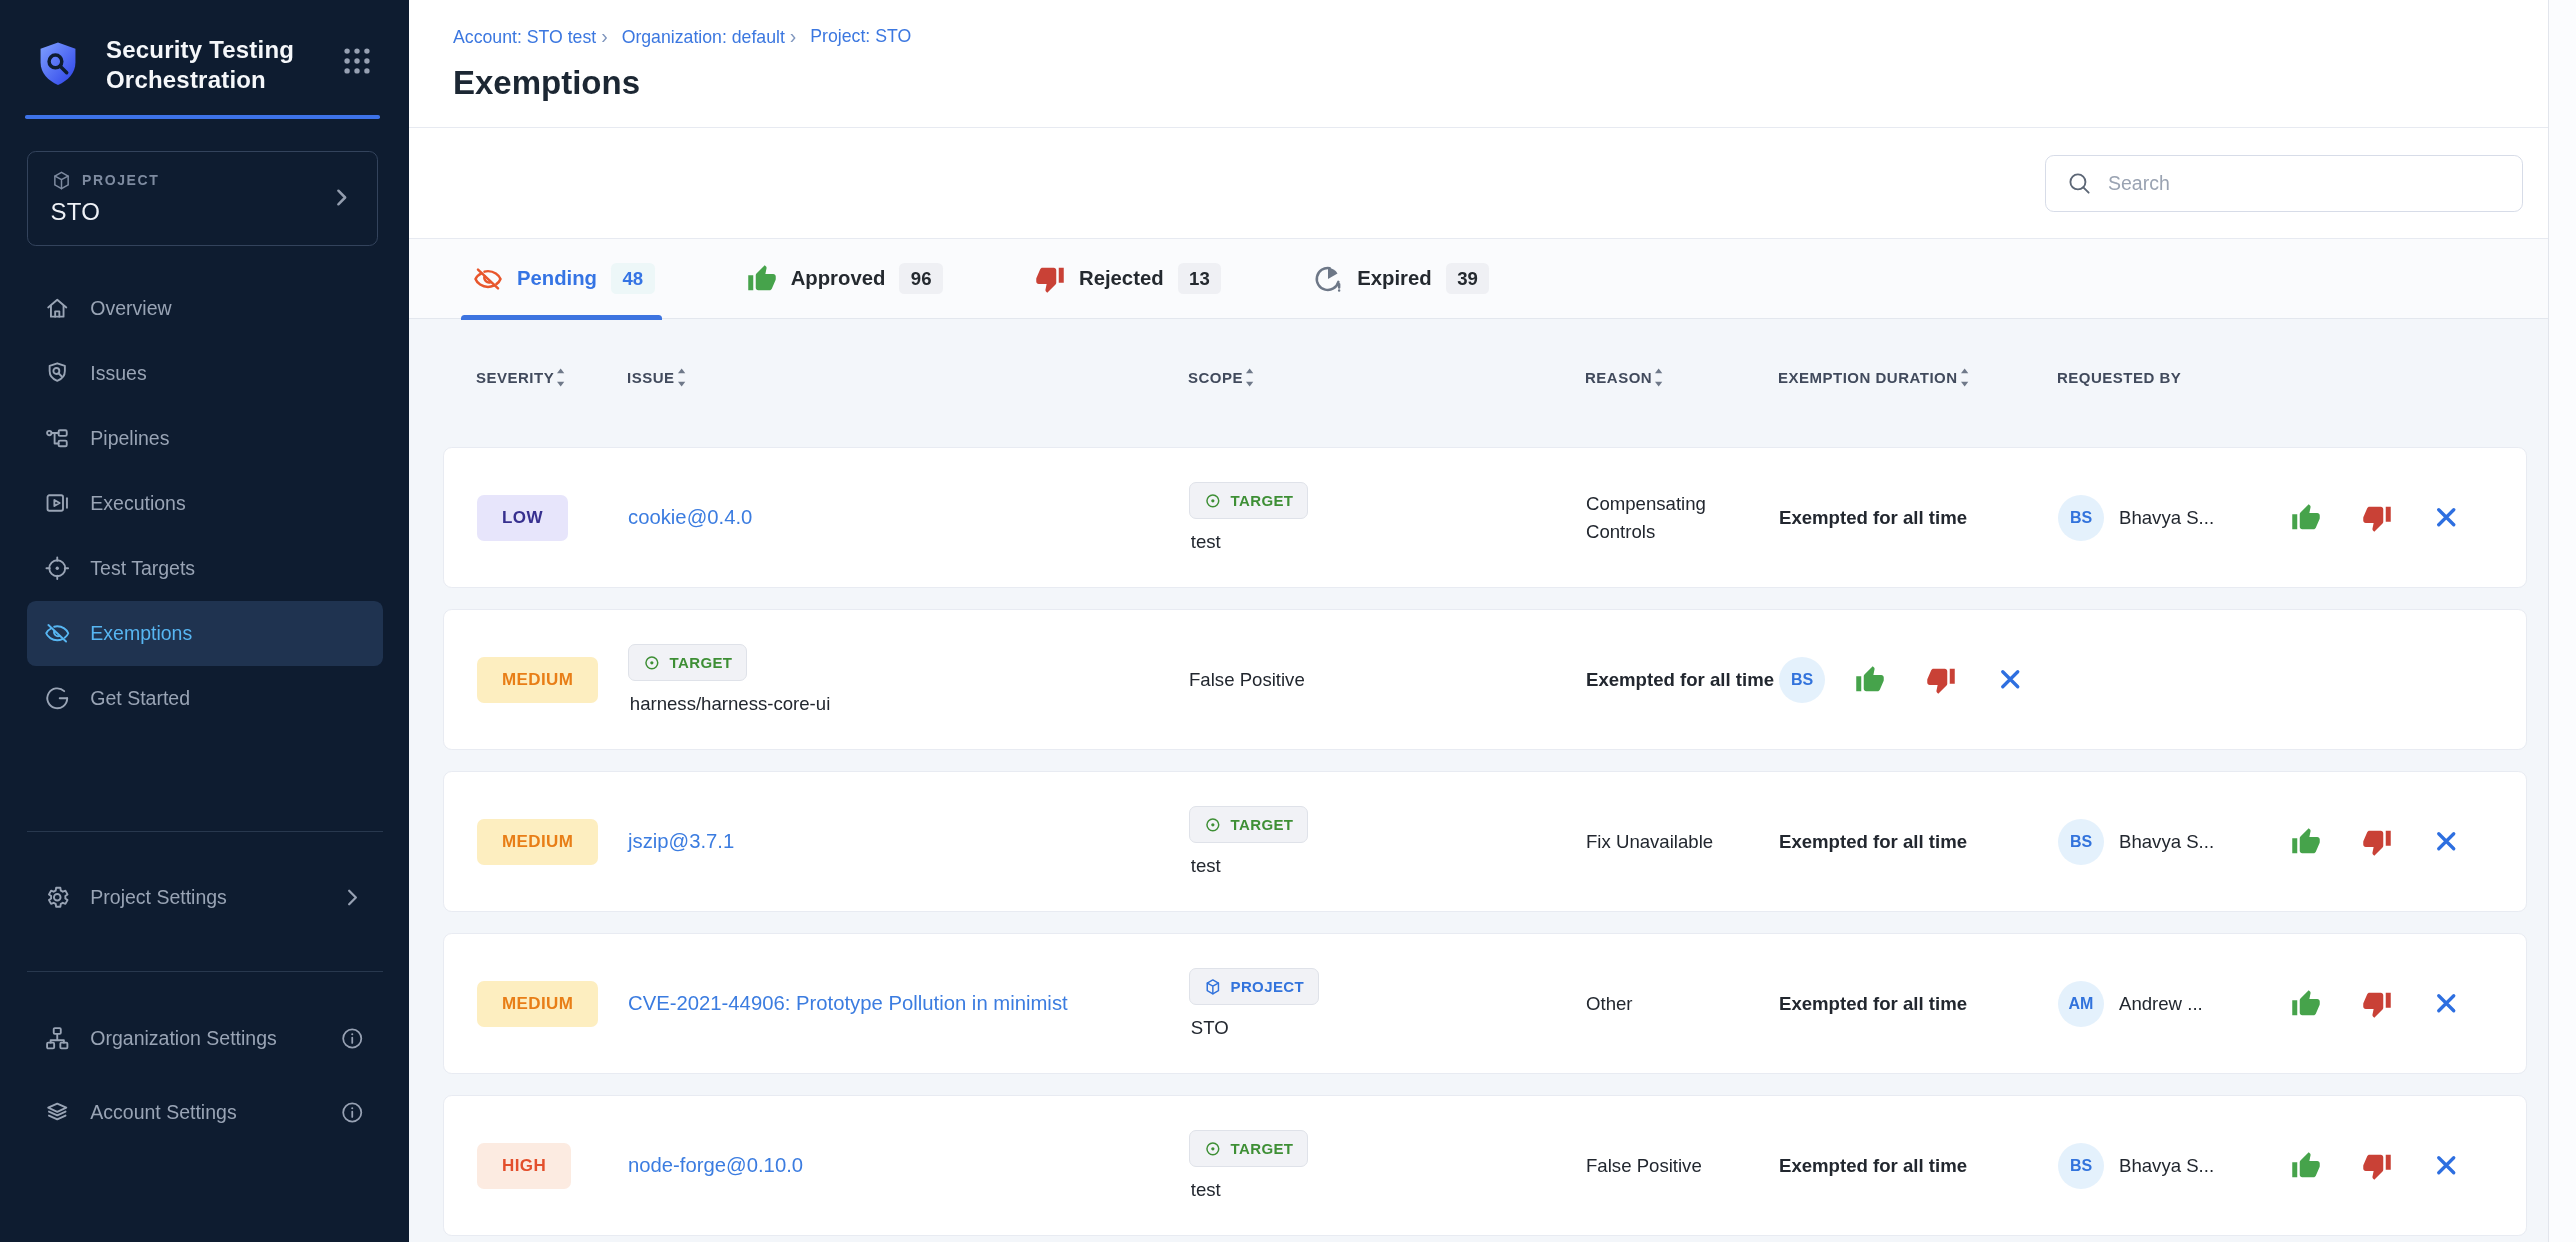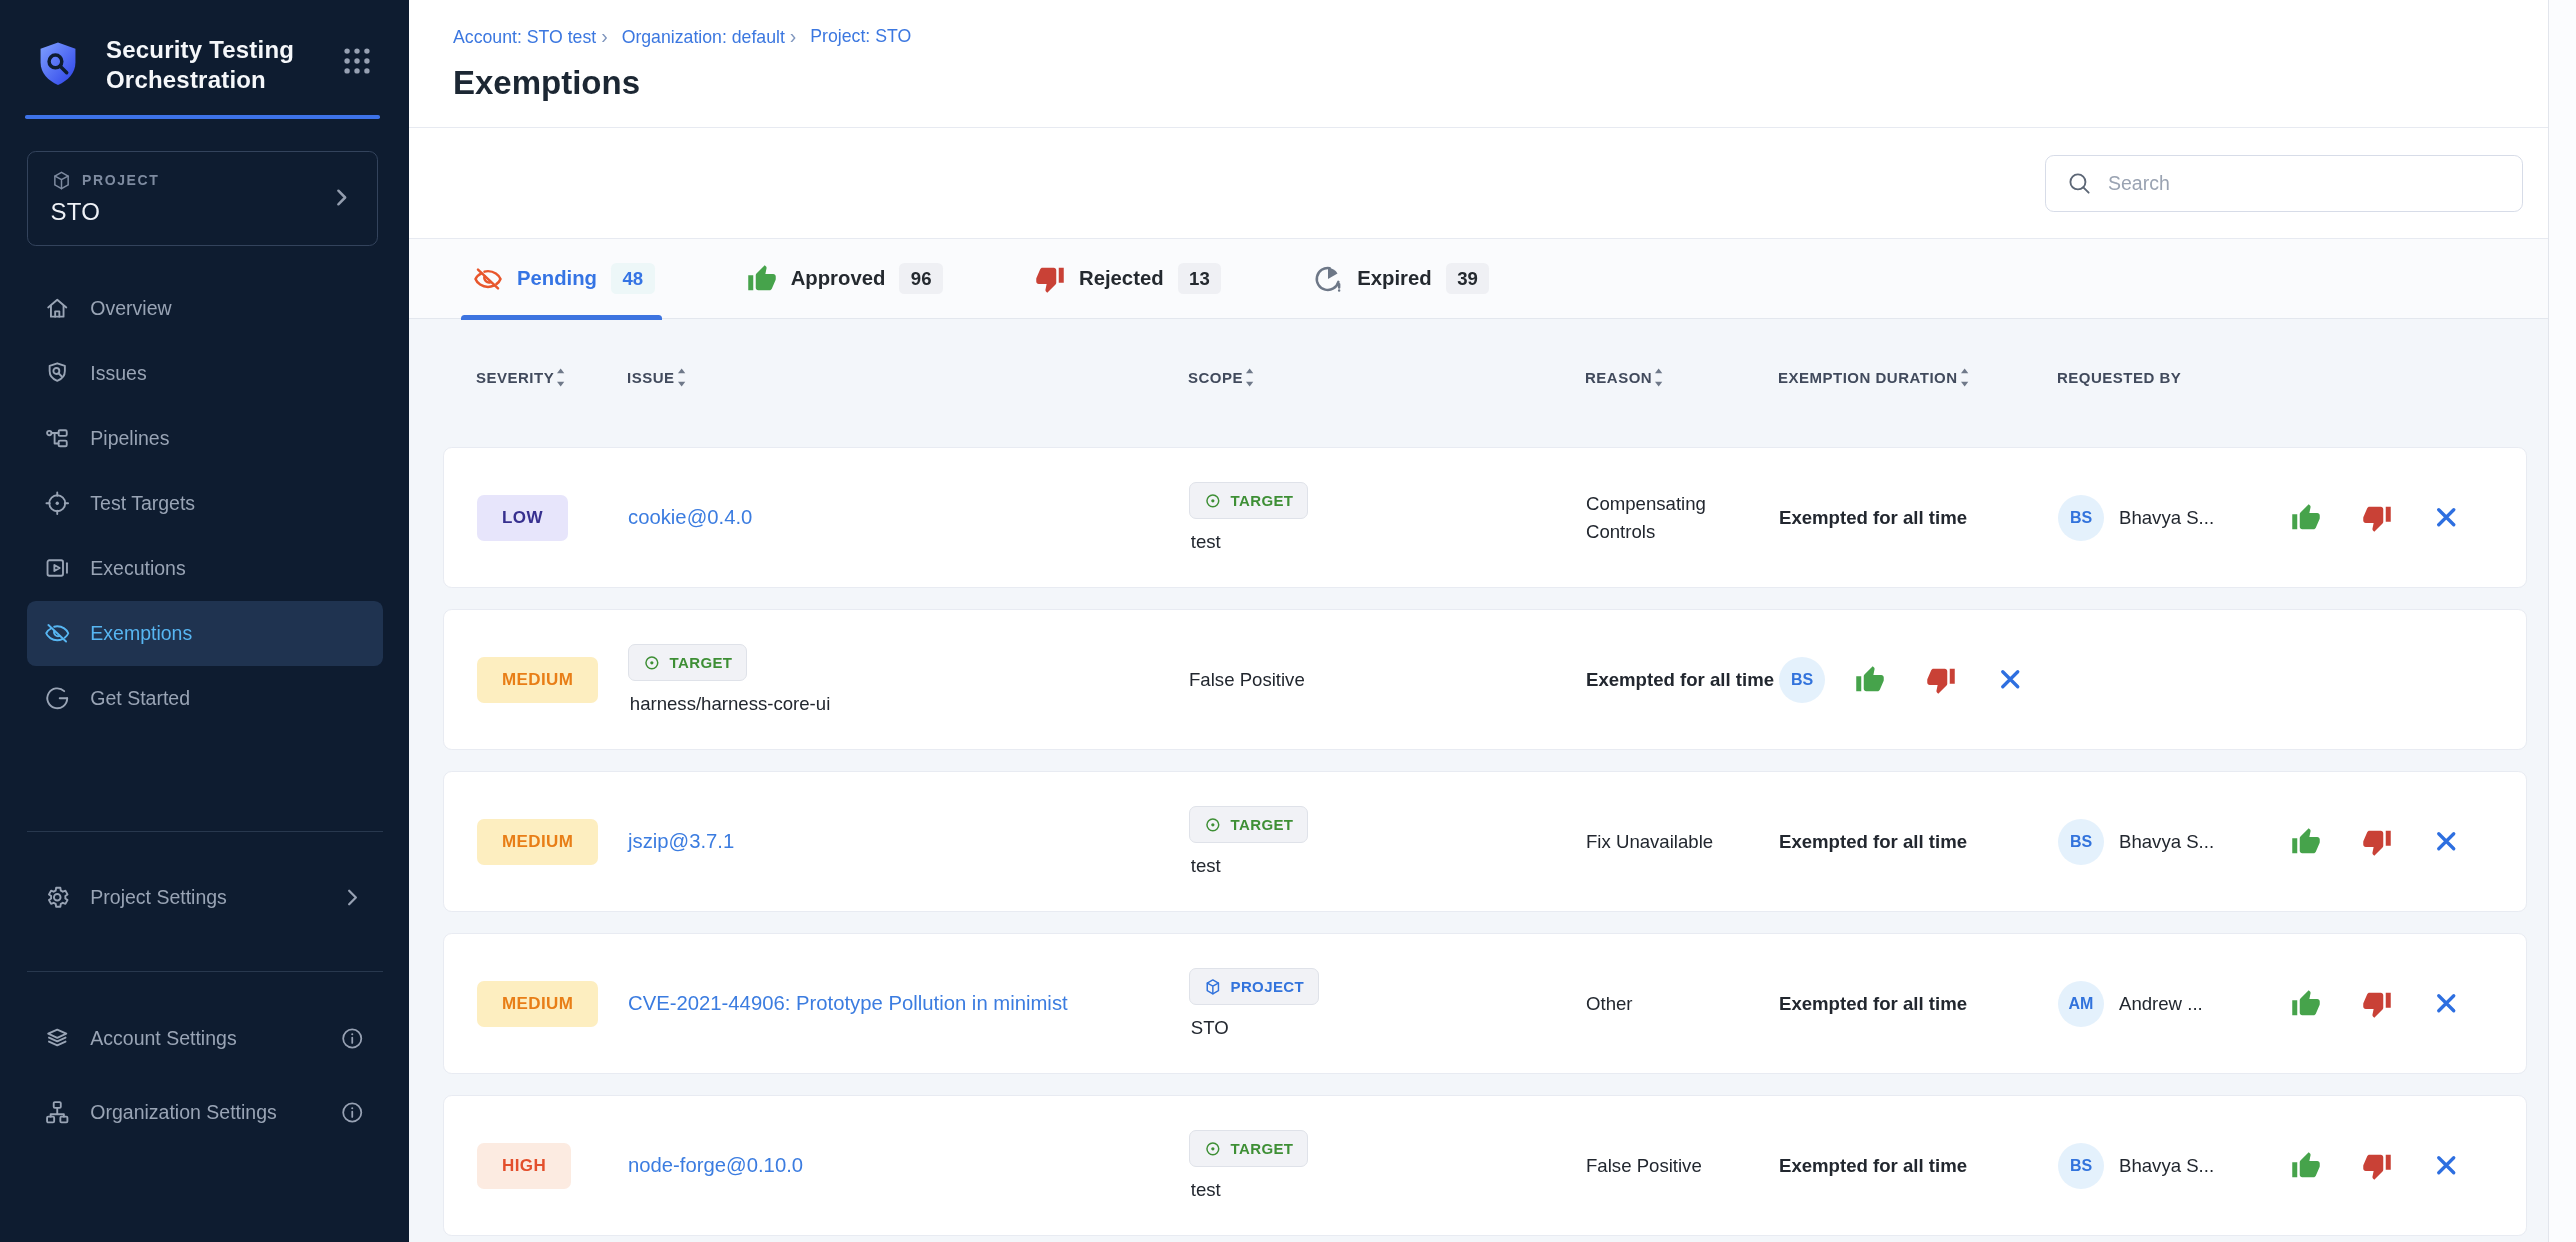--- a/index.html
+++ b/index.html
@@ -259,29 +259,29 @@
     <span>Issues</span>
   </div>
       <div class="nav-item">
     <svg class="ic" fill="none" stroke="currentColor" stroke-width="1.7" stroke-linecap="round" stroke-linejoin="round" viewBox="0 0 30 30" width="26.5" height="26.5">
           <use href="#i-pipelines"></use>
         </svg>
     <span>Pipelines</span>
   </div>
       <div class="nav-item">
     <svg class="ic" fill="none" stroke="currentColor" stroke-width="1.7" stroke-linecap="round" stroke-linejoin="round" viewBox="0 0 30 30" width="26.5" height="26.5">
+          <use href="#i-executions"></use>
+        </svg>
+    <span>Executions</span>
+  </div>
+      <div class="nav-item">
+    <svg class="ic" fill="none" stroke="currentColor" stroke-width="1.7" stroke-linecap="round" stroke-linejoin="round" viewBox="0 0 30 30" width="26.5" height="26.5">
           <use href="#i-target"></use>
         </svg>
     <span>Test Targets</span>
-  </div>
-      <div class="nav-item">
-    <svg class="ic" fill="none" stroke="currentColor" stroke-width="1.7" stroke-linecap="round" stroke-linejoin="round" viewBox="0 0 30 30" width="26.5" height="26.5">
-          <use href="#i-executions"></use>
-        </svg>
-    <span>Executions</span>
   </div>
       <div class="nav-item active">
     <svg class="ic" fill="none" stroke="currentColor" stroke-width="1.7" stroke-linecap="round" stroke-linejoin="round" viewBox="0 0 30 30" width="26.5" height="26.5">
           <use href="#i-eye-off"></use>
         </svg>
     <span>Exemptions</span>
   </div>
       <div class="nav-item">
     <svg class="ic" fill="none" stroke="currentColor" stroke-width="1.7" stroke-linecap="round" stroke-linejoin="round" viewBox="0 0 30 30" width="26.5" height="26.5">
           <use href="#i-get-started"></use>
@@ -302,35 +302,35 @@
             <use href="#i-chev"></use>
           </svg>
     </span>
 
   </div>
     </div>
   <hr class="sb-rule rule-2">
   <div class="settings" id="settings-b">
       <div class="nav-item">
     <svg class="ic" fill="none" stroke="currentColor" stroke-width="1.7" stroke-linecap="round" stroke-linejoin="round" viewBox="0 0 30 30" width="26.5" height="26.5">
-          <use href="#i-account"></use>
-        </svg>
-    <span>Account Settings</span>
+          <use href="#i-org"></use>
+        </svg>
+    <span>Organization Settings</span>
 
     <span class="trail trail-info">
       <svg class="ic" fill="none" stroke="currentColor" stroke-width="1.7" stroke-linecap="round" stroke-linejoin="round" viewBox="0 0 30 28" width="26.5" height="25">
             <use href="#i-info"></use>
           </svg>
     </span>
   </div>
       <div class="nav-item">
     <svg class="ic" fill="none" stroke="currentColor" stroke-width="1.7" stroke-linecap="round" stroke-linejoin="round" viewBox="0 0 30 30" width="26.5" height="26.5">
-          <use href="#i-org"></use>
-        </svg>
-    <span>Organization Settings</span>
+          <use href="#i-account"></use>
+        </svg>
+    <span>Account Settings</span>
 
     <span class="trail trail-info">
       <svg class="ic" fill="none" stroke="currentColor" stroke-width="1.7" stroke-linecap="round" stroke-linejoin="round" viewBox="0 0 30 28" width="26.5" height="25">
             <use href="#i-info"></use>
           </svg>
     </span>
   </div>
     </div>
 </aside>
 

